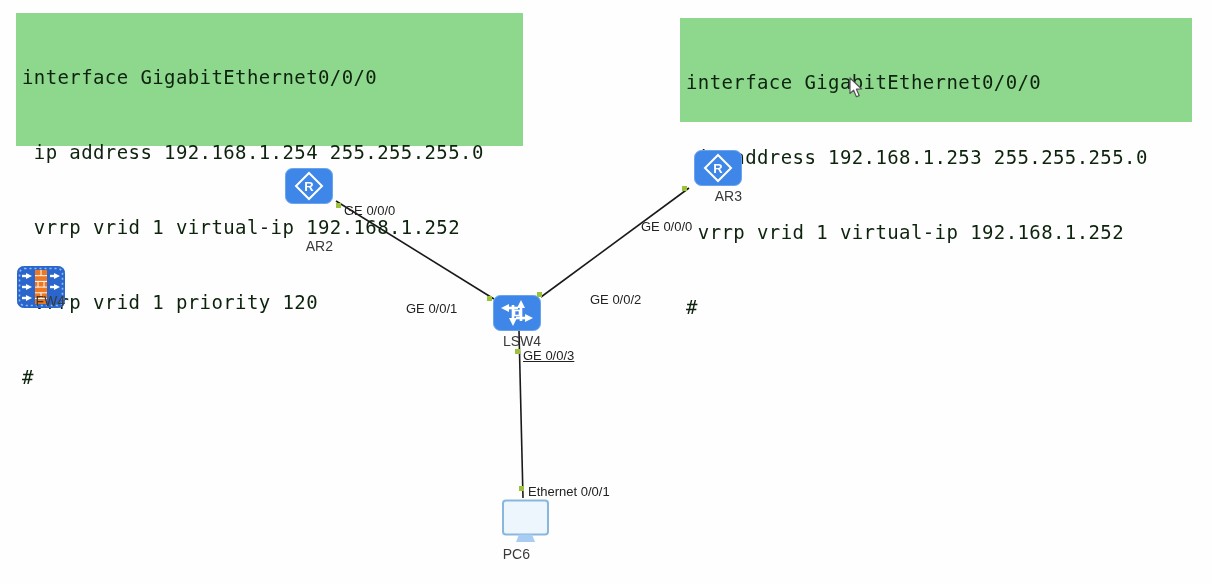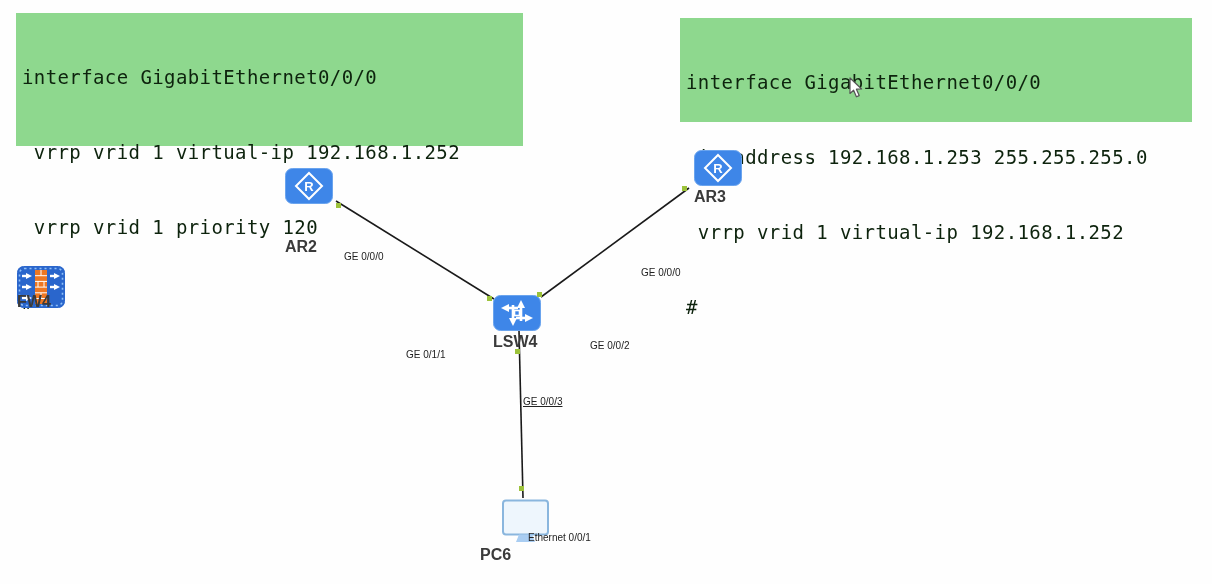--- a/index.html
+++ b/index.html
@@ -10,44 +10,45 @@
   .cfg-box{
     position:absolute;background:#8ed88e;color:#0d230d;
     font-family:"DejaVu Sans Mono",monospace;font-size:19px;line-height:25px;
     letter-spacing:.4px;padding:2px 6px;white-space:pre;
   }
   #cfg-left{left:16px;top:13px;width:495px;height:129px;}
   #cfg-right{left:680px;top:18px;width:500px;height:100px;}
   .cfg-line{white-space:pre;}
   .device{position:absolute;}
   .dev-label{
-    position:absolute;font-size:16px;color:#3a3a3a;text-align:left;font-weight:bold;
+    position:absolute;font-size:14px;color:#3a3a3a;text-align:right;
   }
   .port-label{
-    position:absolute;font-size:10px;color:#222;white-space:nowrap;margin-top:48px;
+    position:absolute;font-size:13px;color:#222;white-space:nowrap;
   }
   .port-dot{
     position:absolute;width:5px;height:5px;background:#9cc23a;
   }
   #links-svg{position:absolute;left:0;top:0;}
   #cursor{position:absolute;left:849px;top:77px;}
 </style>
 </head>
 <body>
 
 <div id="canvas">
 
   <svg id="links-svg" width="1212" height="584">
     <line x1="336" y1="201" x2="494" y2="299" stroke="#1a1a1a" stroke-width="1.6"></line>
     <line x1="689" y1="188" x2="541" y2="297" stroke="#1a1a1a" stroke-width="1.6"></line>
     <line x1="519" y1="331" x2="523" y2="498" stroke="#1a1a1a" stroke-width="1.6"></line>
   </svg>
 
   <div id="cfg-left" class="cfg-box">
     <div class="cfg-line">interface GigabitEthernet0/0/0</div>
+    <div class="cfg-line"> ip address 192.168.1.254 255.255.255.0</div>
     <div class="cfg-line"> vrrp vrid 1 virtual-ip 192.168.1.252</div>
     <div class="cfg-line"> vrrp vrid 1 priority 120</div>
     <div class="cfg-line">#</div>
   </div>
 
   <div id="cfg-right" class="cfg-box">
     <div class="cfg-line">interface GigabitEthernet0/0/0</div>
     <div class="cfg-line"> ip address 192.168.1.253 255.255.255.0</div>
     <div class="cfg-line"> vrrp vrid 1 virtual-ip 192.168.1.252</div>
     <div class="cfg-line">#</div>
@@ -130,21 +131,21 @@
   <div class="dev-label" style="left:480px;top:546px;width:50px;">PC6</div>
 
   <div class="port-dot" style="left:336px;top:203px;"></div>
   <div class="port-dot" style="left:487px;top:296px;"></div>
   <div class="port-dot" style="left:537px;top:292px;"></div>
   <div class="port-dot" style="left:682px;top:186px;"></div>
   <div class="port-dot" style="left:515px;top:349px;"></div>
   <div class="port-dot" style="left:519px;top:486px;"></div>
 
   <div class="port-label" style="left:344px;top:203px;">GE 0/0/0</div>
-  <div class="port-label" style="left:406px;top:301px;">GE 0/1/1</div>
+  <div class="port-label" style="left:406px;top:301px;">GE 0/0/1</div>
   <div class="port-label" style="left:641px;top:219px;">GE 0/0/0</div>
   <div class="port-label" style="left:546px;top:292px;padding-left:44px;">GE 0/0/2</div>
   <div class="port-label" style="left:523px;top:348px;text-decoration:underline;">GE 0/0/3</div>
   <div class="port-label" style="left:528px;top:484px;text-align:center;">Ethernet 0/0/1</div>
 
   <div id="cursor">
     <svg width="14" height="21" viewBox="0 0 14 21">
       <path d="M1,1 L1,16.5 L4.6,13.2 L7.4,19.8 L10.2,18.6 L7.4,12.2 L12.6,12.0 Z" fill="#ffffff" stroke="#555555" stroke-width="1.2" stroke-linejoin="round"></path>
     </svg>
   </div>

